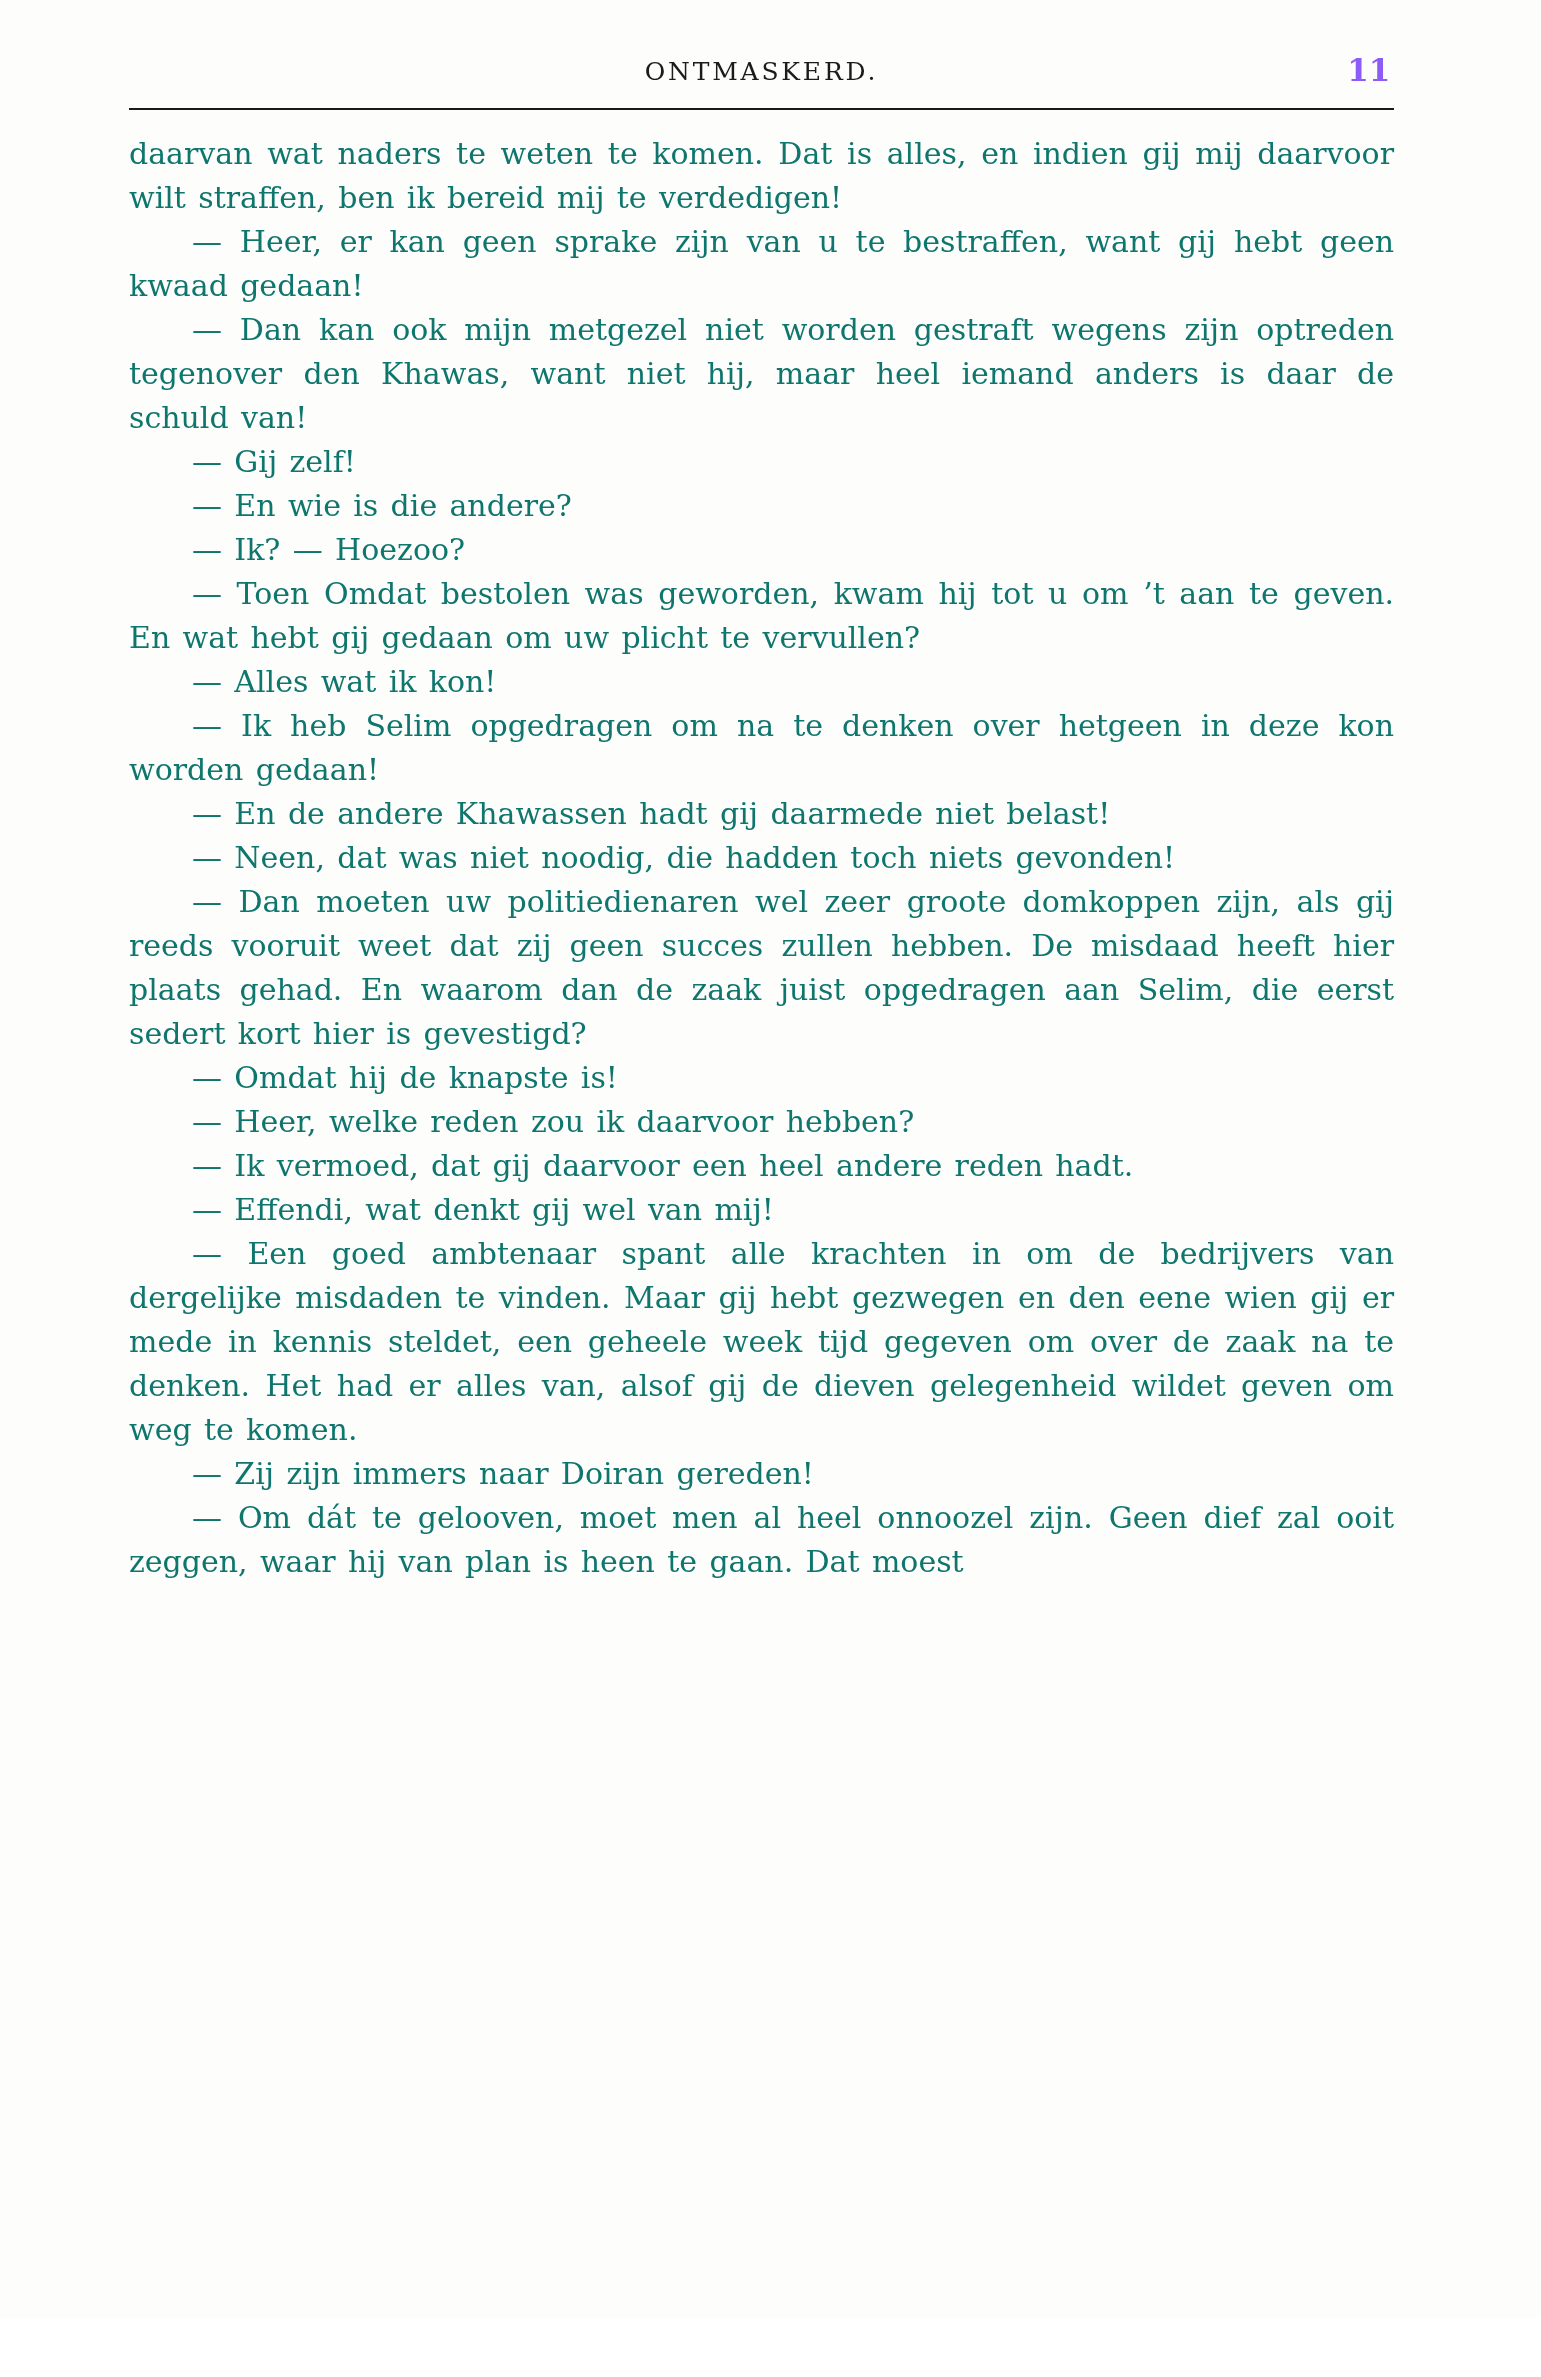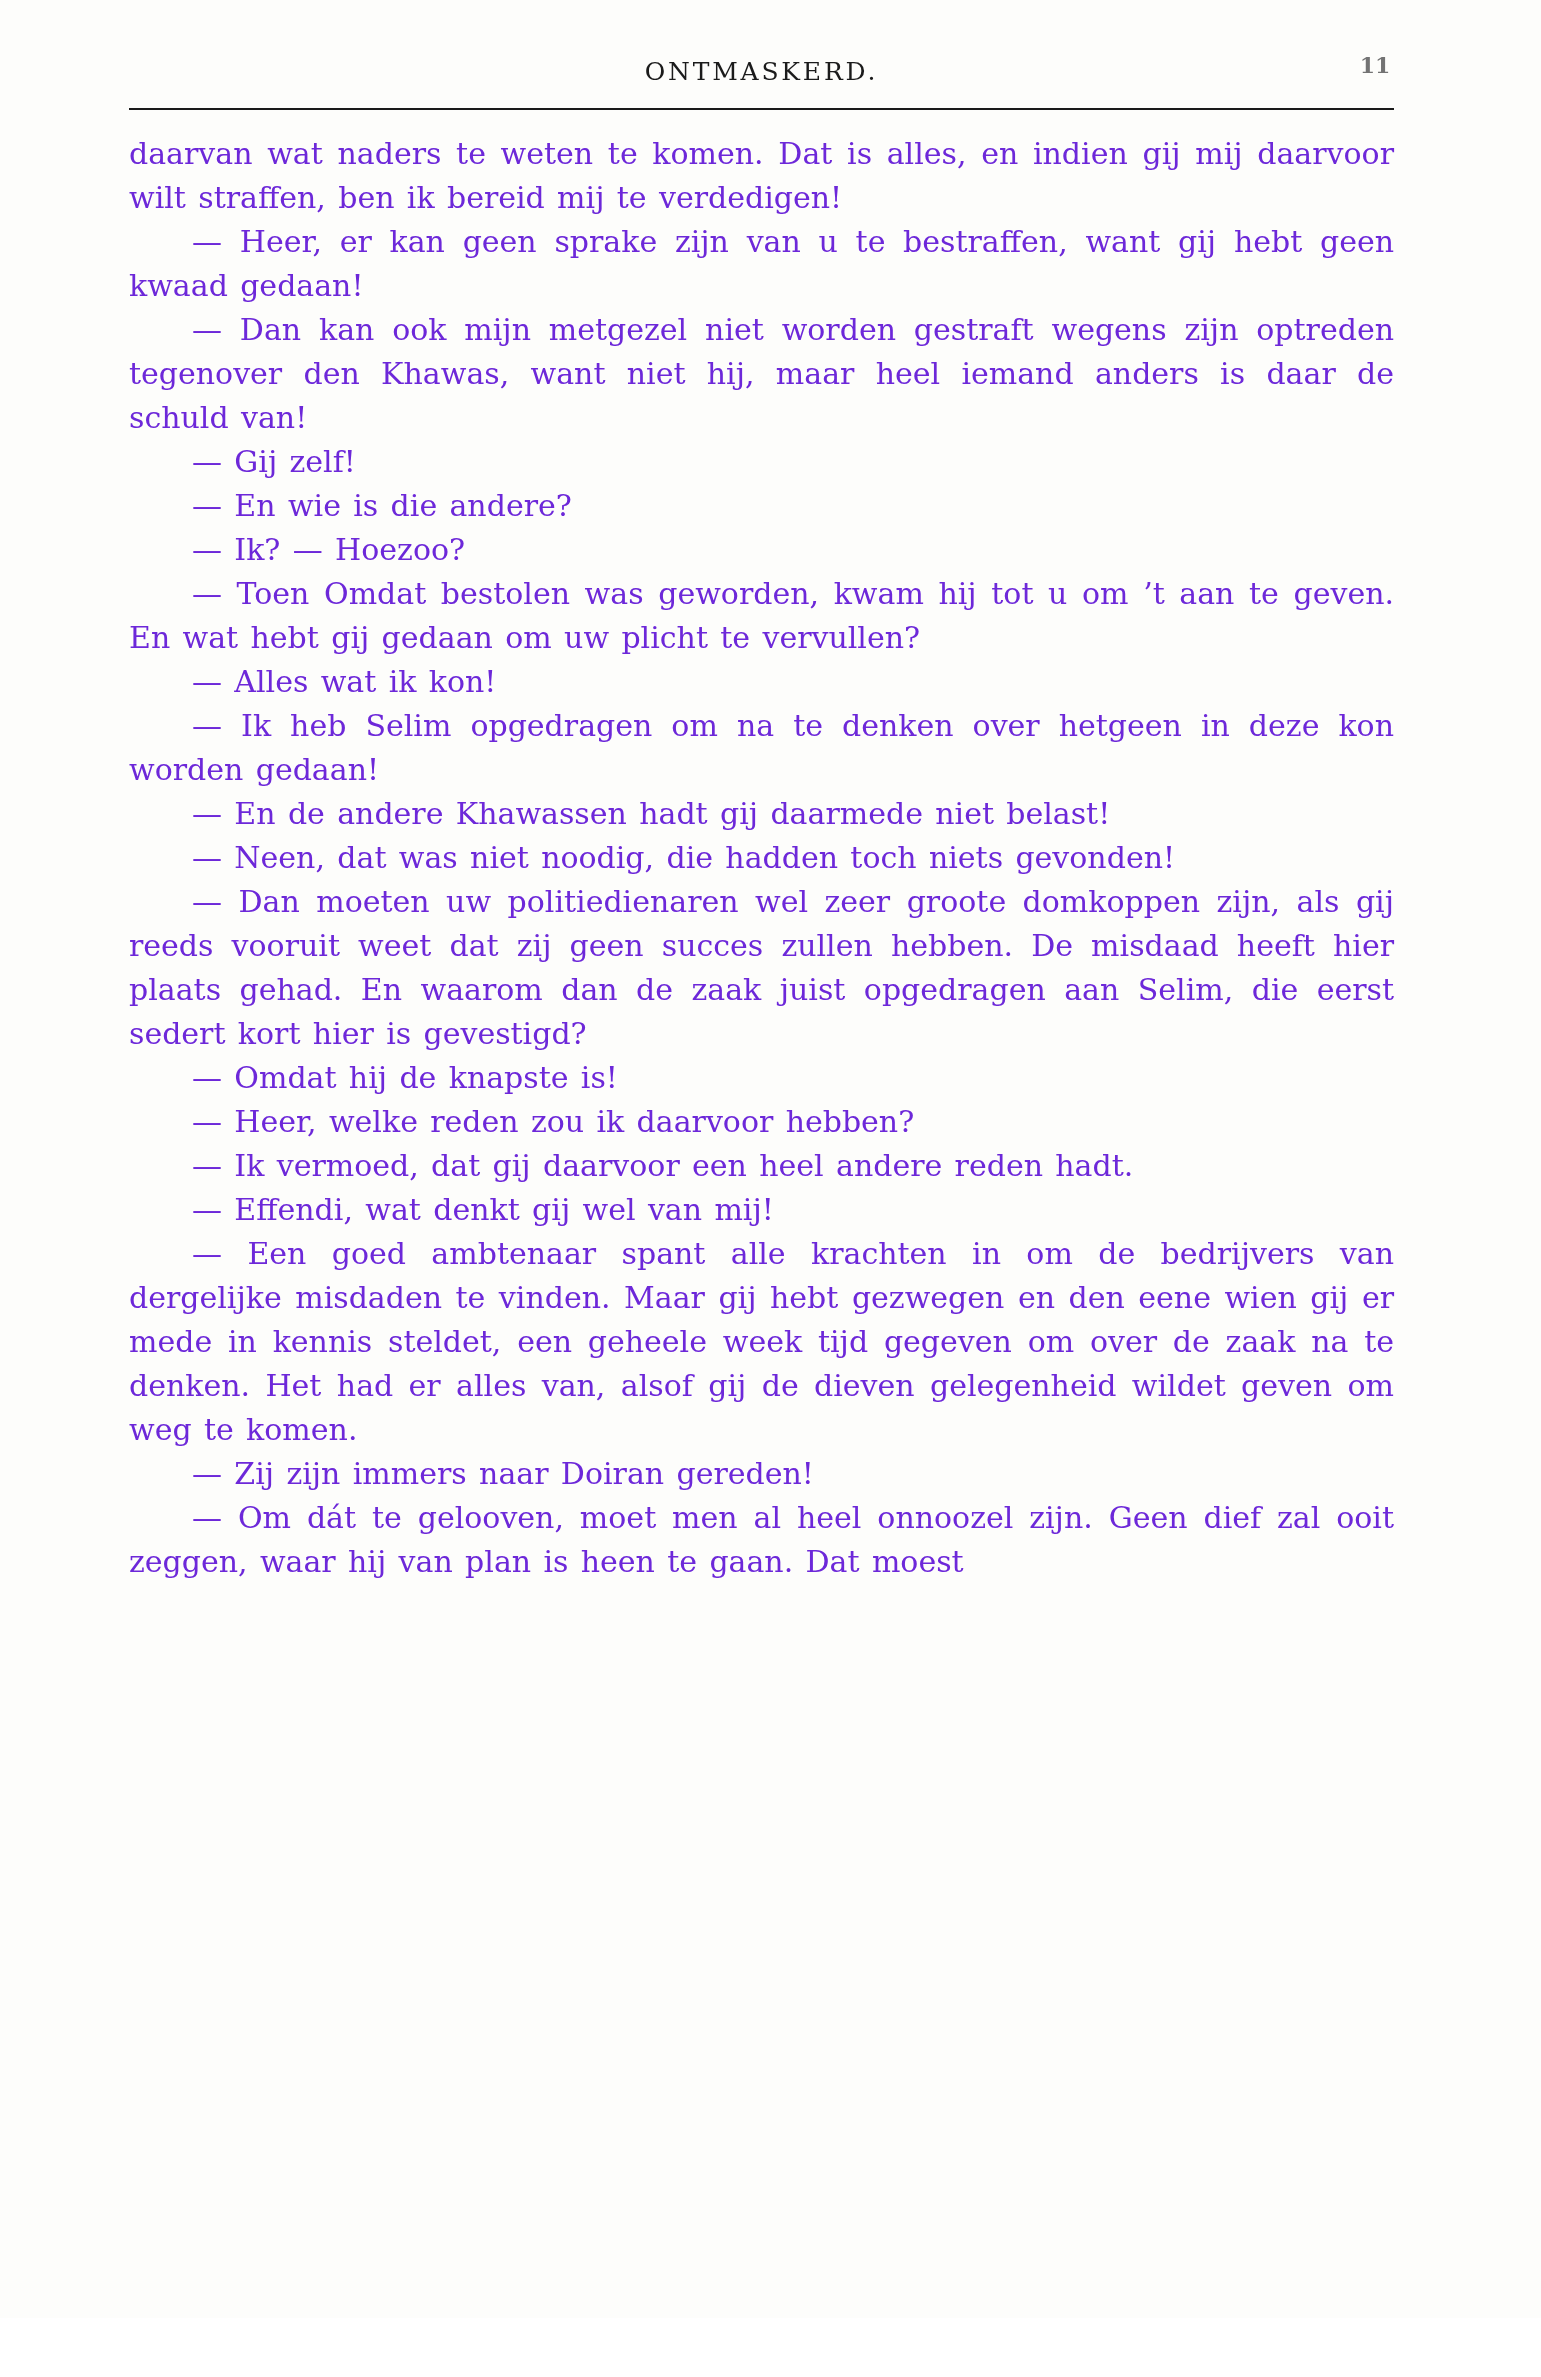--- a/index.html
+++ b/index.html
@@ -33,41 +33,41 @@
     right: 0;
     text-align: center;
     font-size: 25px;
     letter-spacing: 2.8px;
     color: #1b1b1b;
   }
   .page-number {
     position: absolute;
     right: 3.7px;
     top: -5.5px;
-    font-size: 22px;
+    font-size: 31px;
     font-weight: bold;
-    color: #737373;
+    color: #8b5cf6;
   }
   .head-rule {
     margin-top: 9.2px;
     height: 0;
     border: none;
     border-top: 2.8px solid #1a1a1a;
     width: 100%;
   }
   .body-text {
     margin-top: 22px;
   }
   .body-text p {
     margin: 0;
     font-size: 30px;
     line-height: 44px;
     text-align: justify;
     word-spacing: 2.8px;
-    color: #6d28d9;
+    color: #0f766e;
   }
   .body-text p.indent {
     text-indent: 63px;
   }
 </style>
 </head>
 <body>
 
 <div class="page">
   <div class="content">

